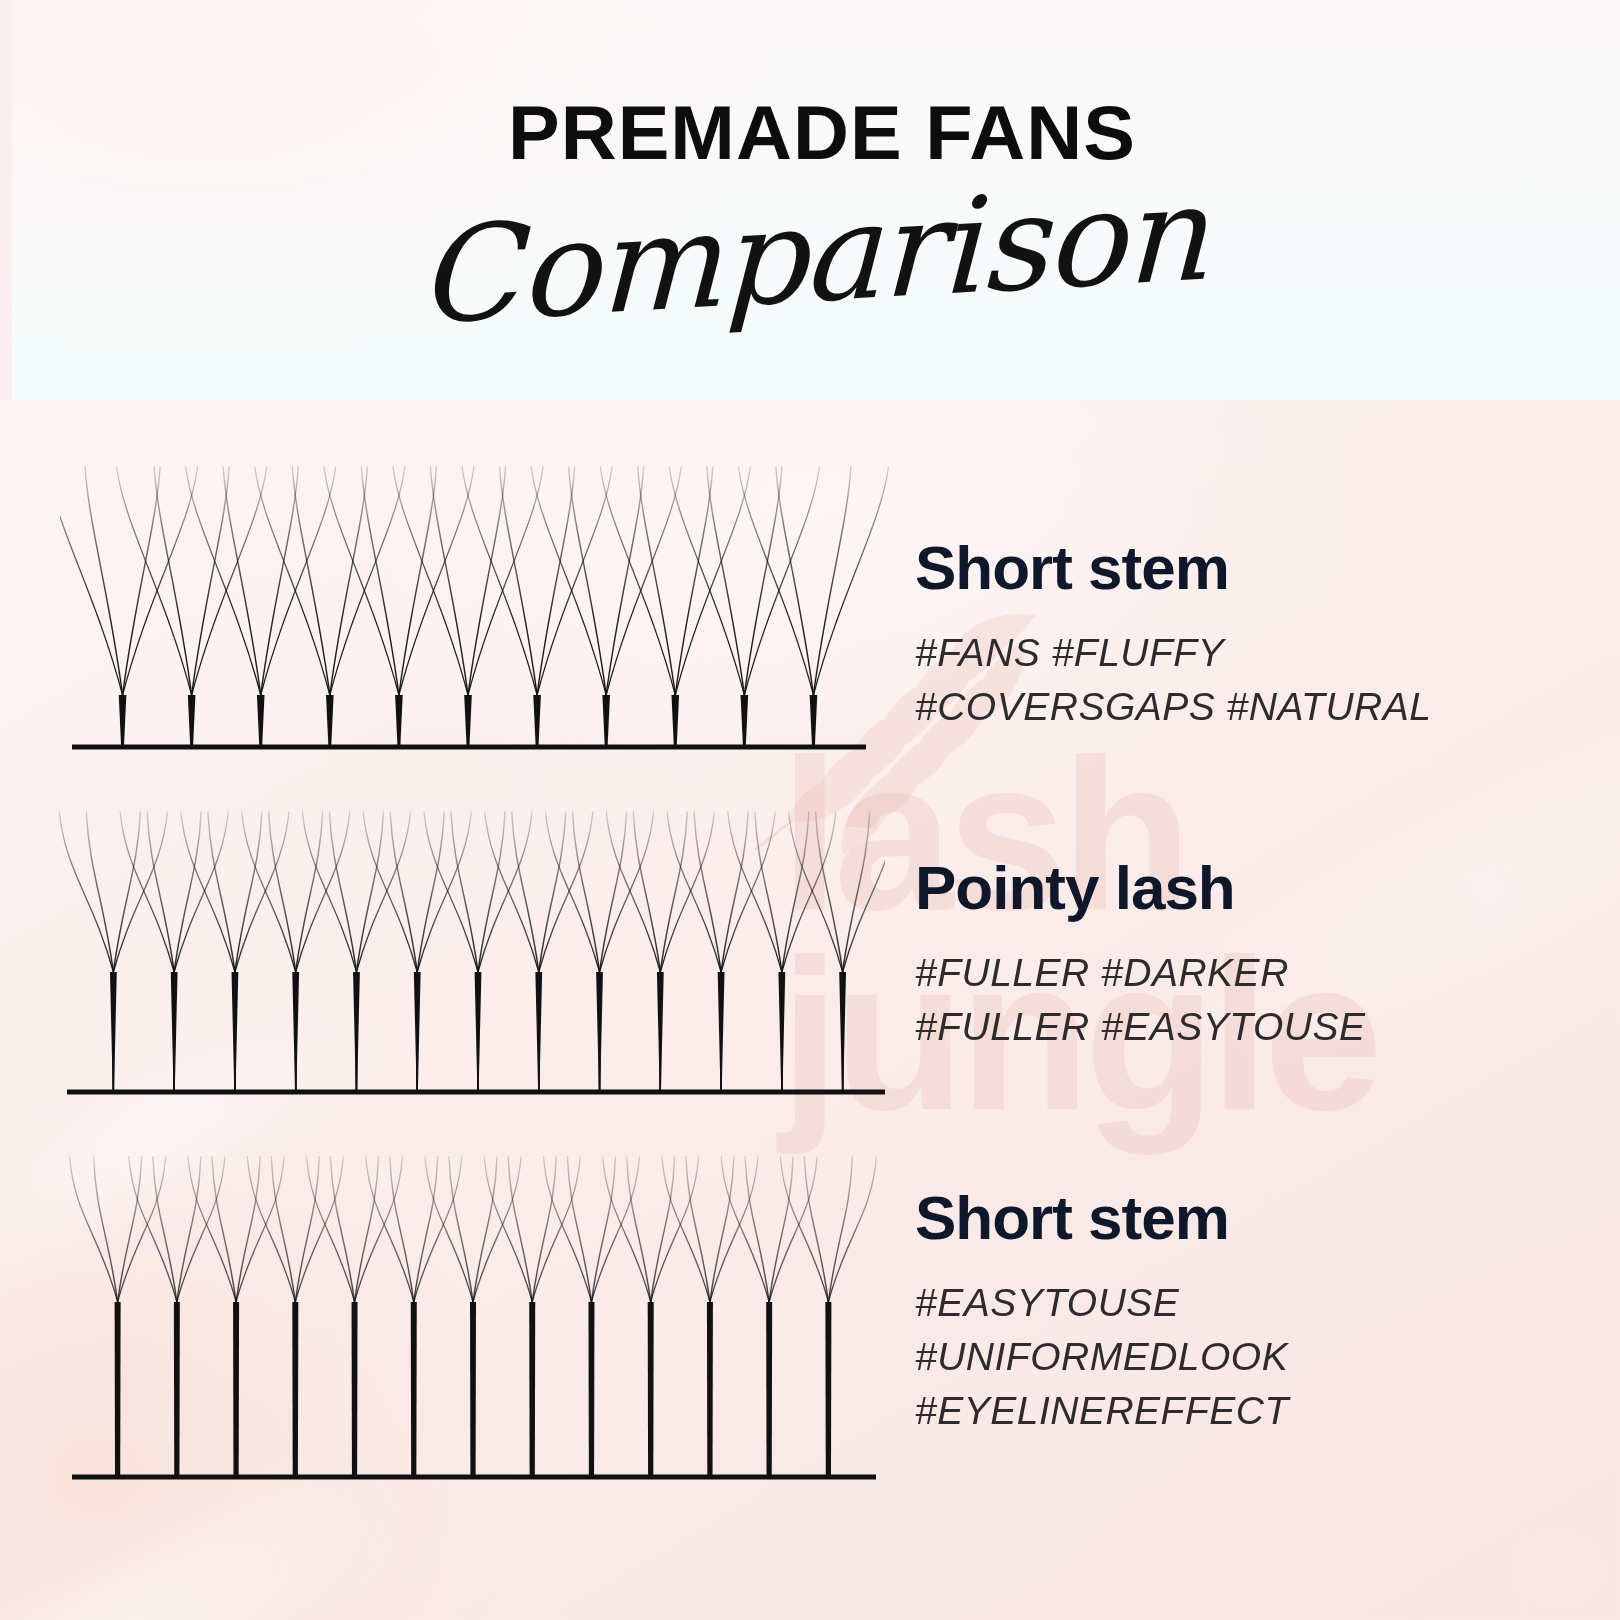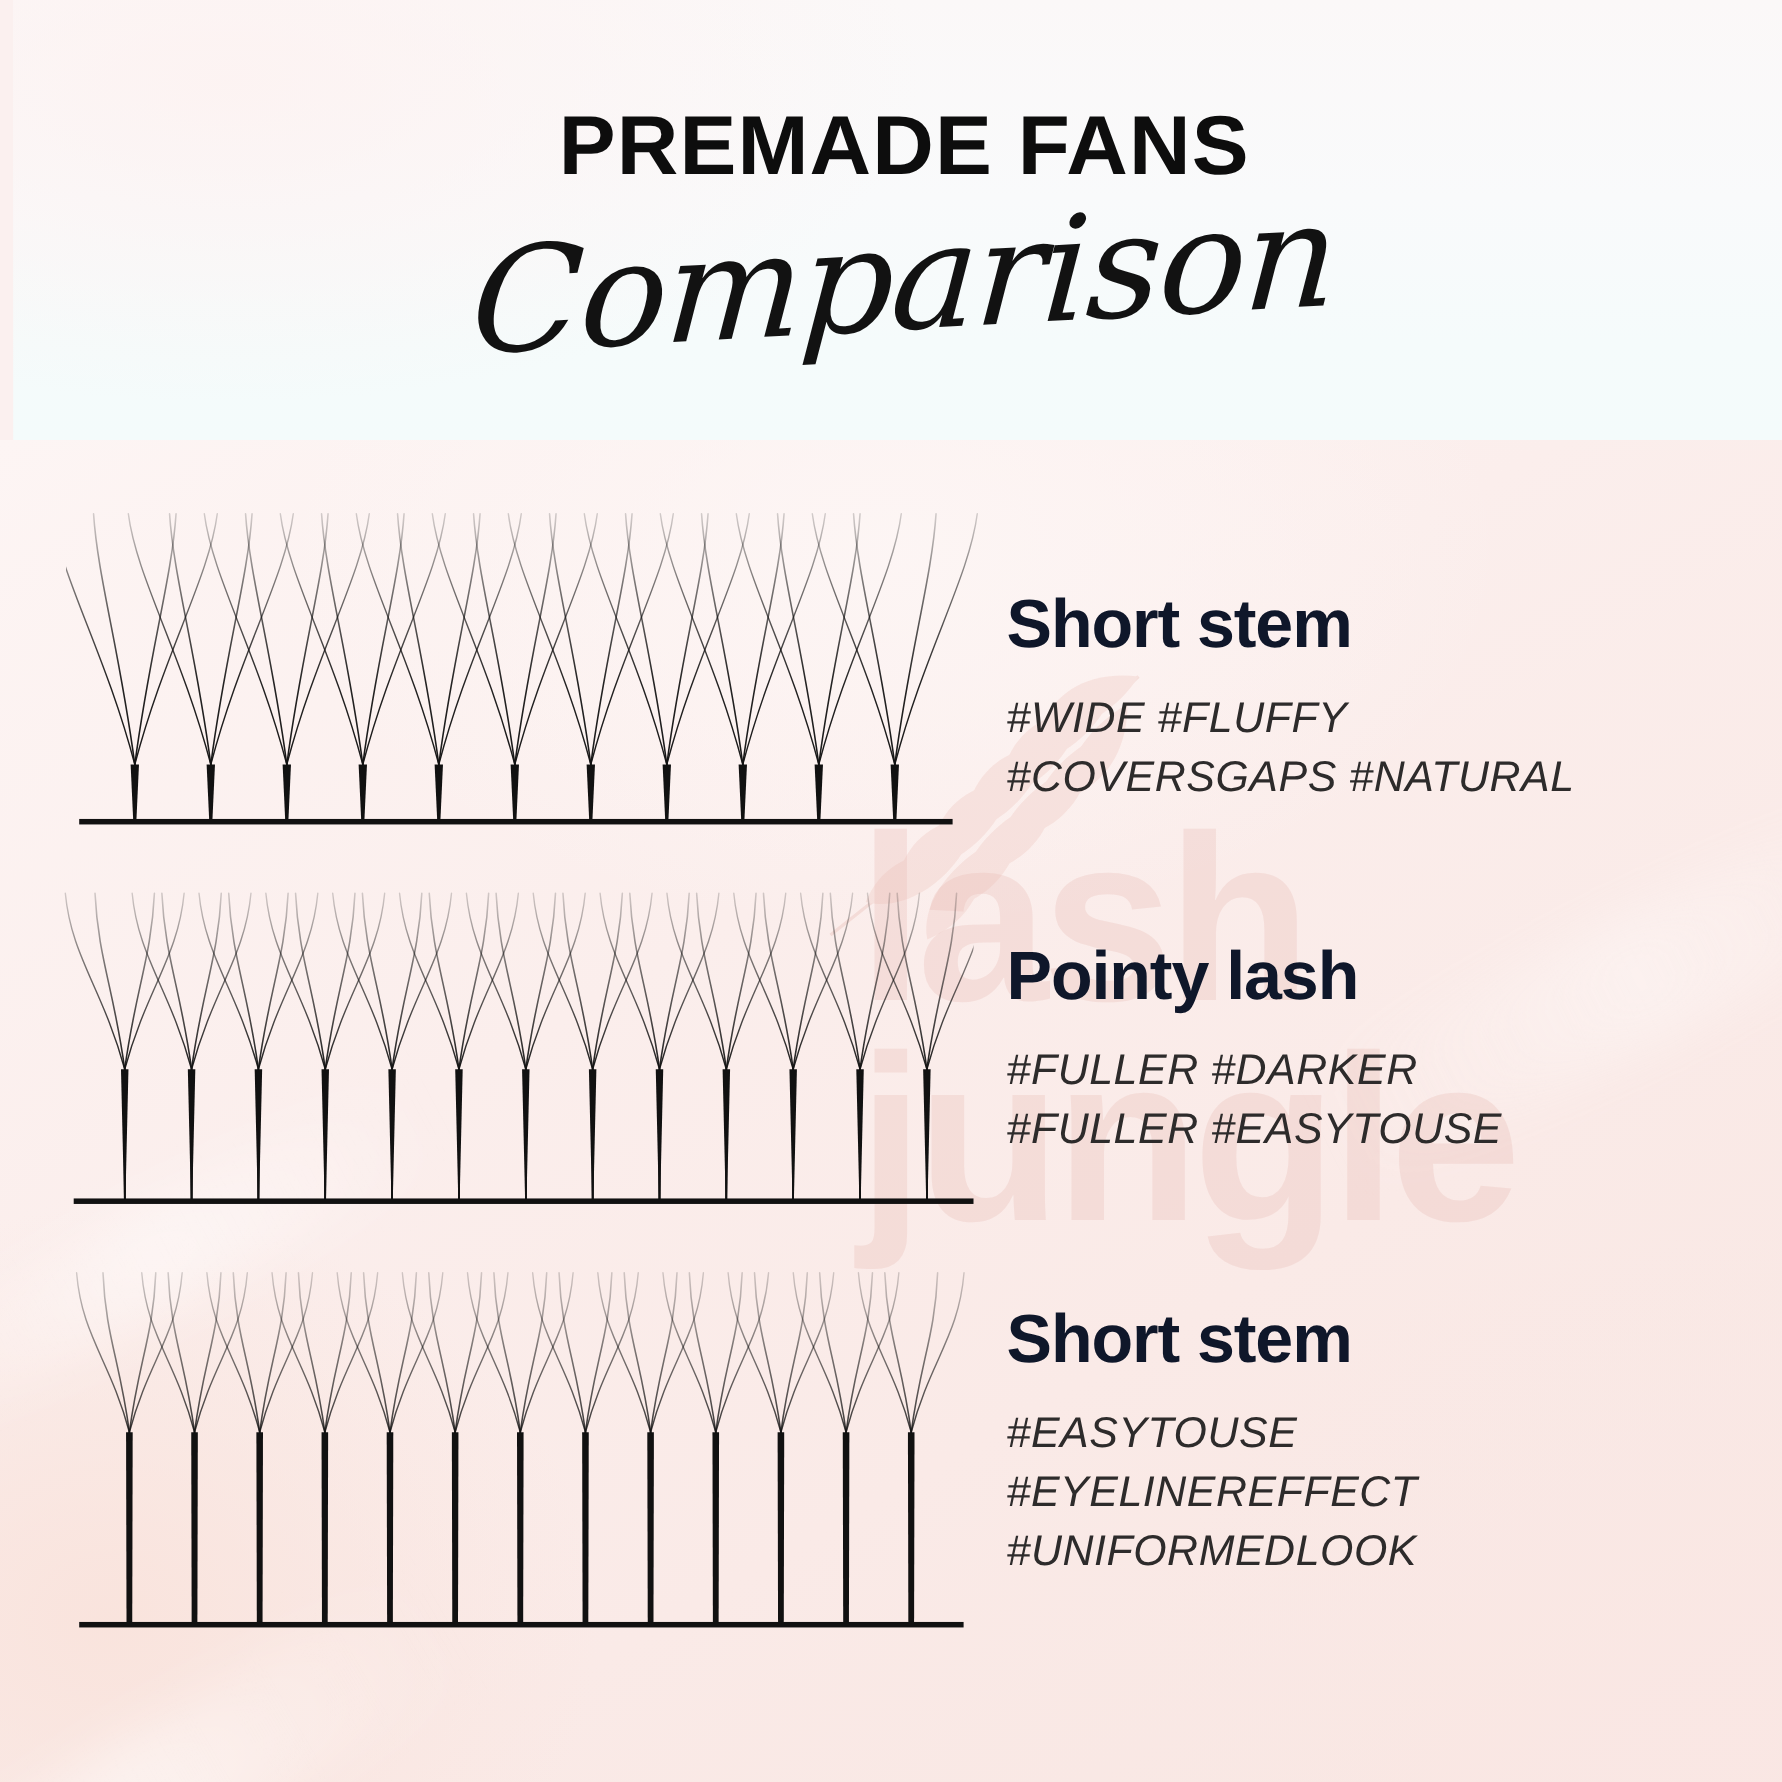--- a/index.html
+++ b/index.html
@@ -448,35 +448,35 @@
         <path d="M 646.9230769230769 157 L 652.9230769230769 157 L 652.5230769230769 332 L 647.3230769230769 332 Z" fill="#111111" stroke="none"></path>
         <path d="M 706.1538461538462 157 L 712.1538461538462 157 L 711.7538461538462 332 L 706.5538461538462 332 Z" fill="#111111" stroke="none"></path>
         <path d="M 765.3846153846155 157 L 771.3846153846155 157 L 770.9846153846155 332 L 765.7846153846154 332 Z" fill="#111111" stroke="none"></path>
         <rect x="12" y="329.5" width="804" height="5" fill="#111111"></rect>
       </svg>
   </div>
 
   <div class="info-block blk-1">
     <div class="info-title">Short stem</div>
     <div class="info-tags">
-      <div>#WIDE #FLUFFY</div>
+      <div>#FANS #FLUFFY</div>
       <div>#COVERSGAPS #NATURAL</div>
     </div>
   </div>
 
   <div class="info-block blk-2">
     <div class="info-title">Pointy lash</div>
     <div class="info-tags">
       <div>#FULLER #DARKER</div>
       <div>#FULLER #EASYTOUSE</div>
     </div>
   </div>
 
   <div class="info-block blk-3">
     <div class="info-title">Short stem</div>
     <div class="info-tags">
       <div>#EASYTOUSE</div>
+      <div>#UNIFORMEDLOOK</div>
       <div>#EYELINEREFFECT</div>
-      <div>#UNIFORMEDLOOK</div>
     </div>
   </div>
 
 </div>
 
 </body></html>

